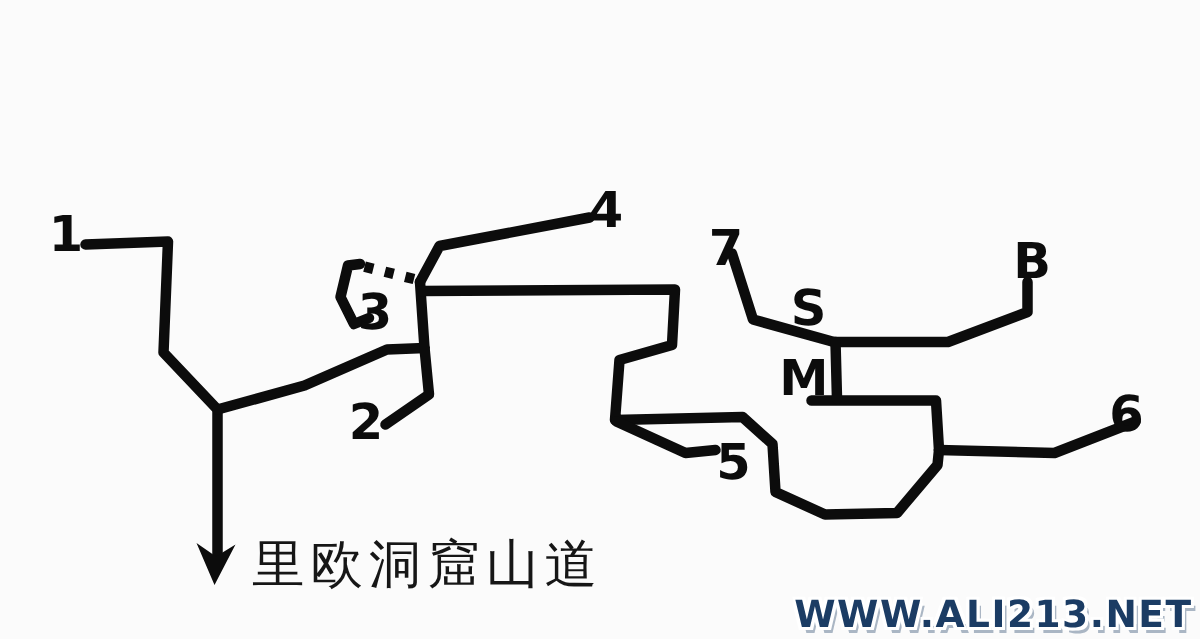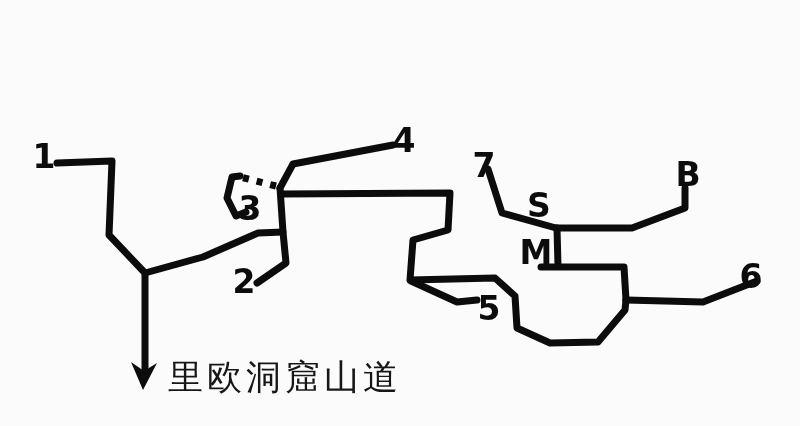--- a/index.html
+++ b/index.html
@@ -74,13 +74,14 @@
       <span class="pt" style="left: 250px; top: 208px;">3</span>
       <span class="pt" style="left: 404px; top: 140px;">4</span>
       <span class="pt" style="left: 489px; top: 308px;">5</span>
       <span class="pt" style="left: 751px; top: 276px;">6</span>
       <span class="pt" style="left: 484px; top: 165px;">7</span>
       <span class="pt" style="left: 539px; top: 205px;">S</span>
       <span class="pt" style="left: 536px; top: 252px;">M</span>
       <span class="pt" style="left: 688px; top: 174px;">B</span>
     </div>
   <div class="caption">里欧洞窟山道</div>
+  <div class="watermark" style="color: rgb(27, 60, 100);">WWW.ALI213.NET</div>
 </div>
 
 </body></html>

